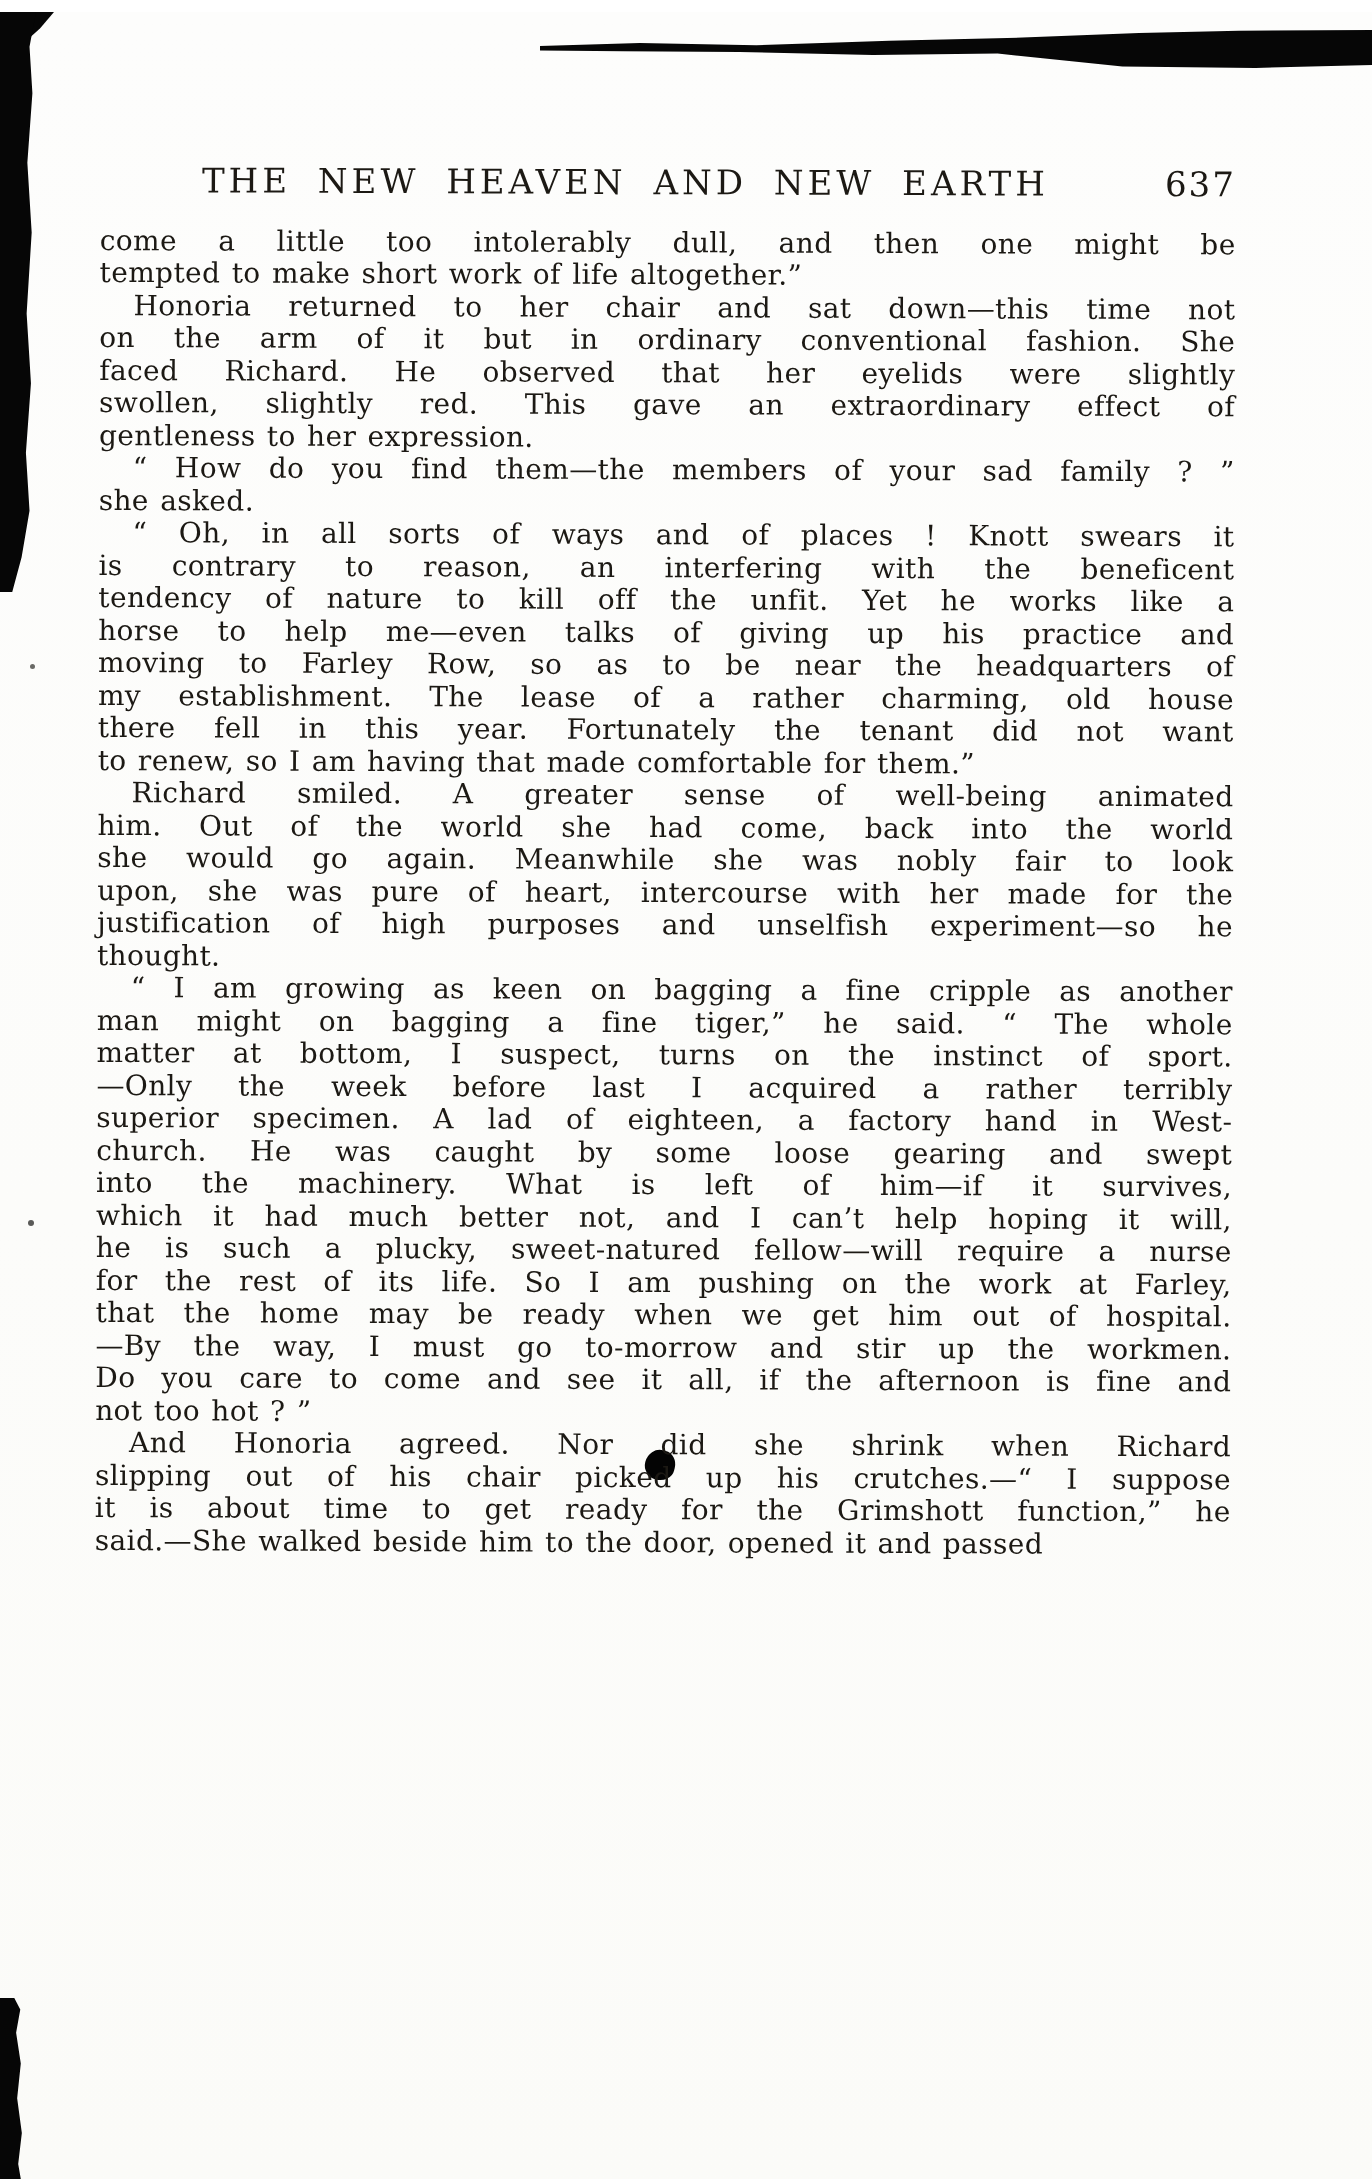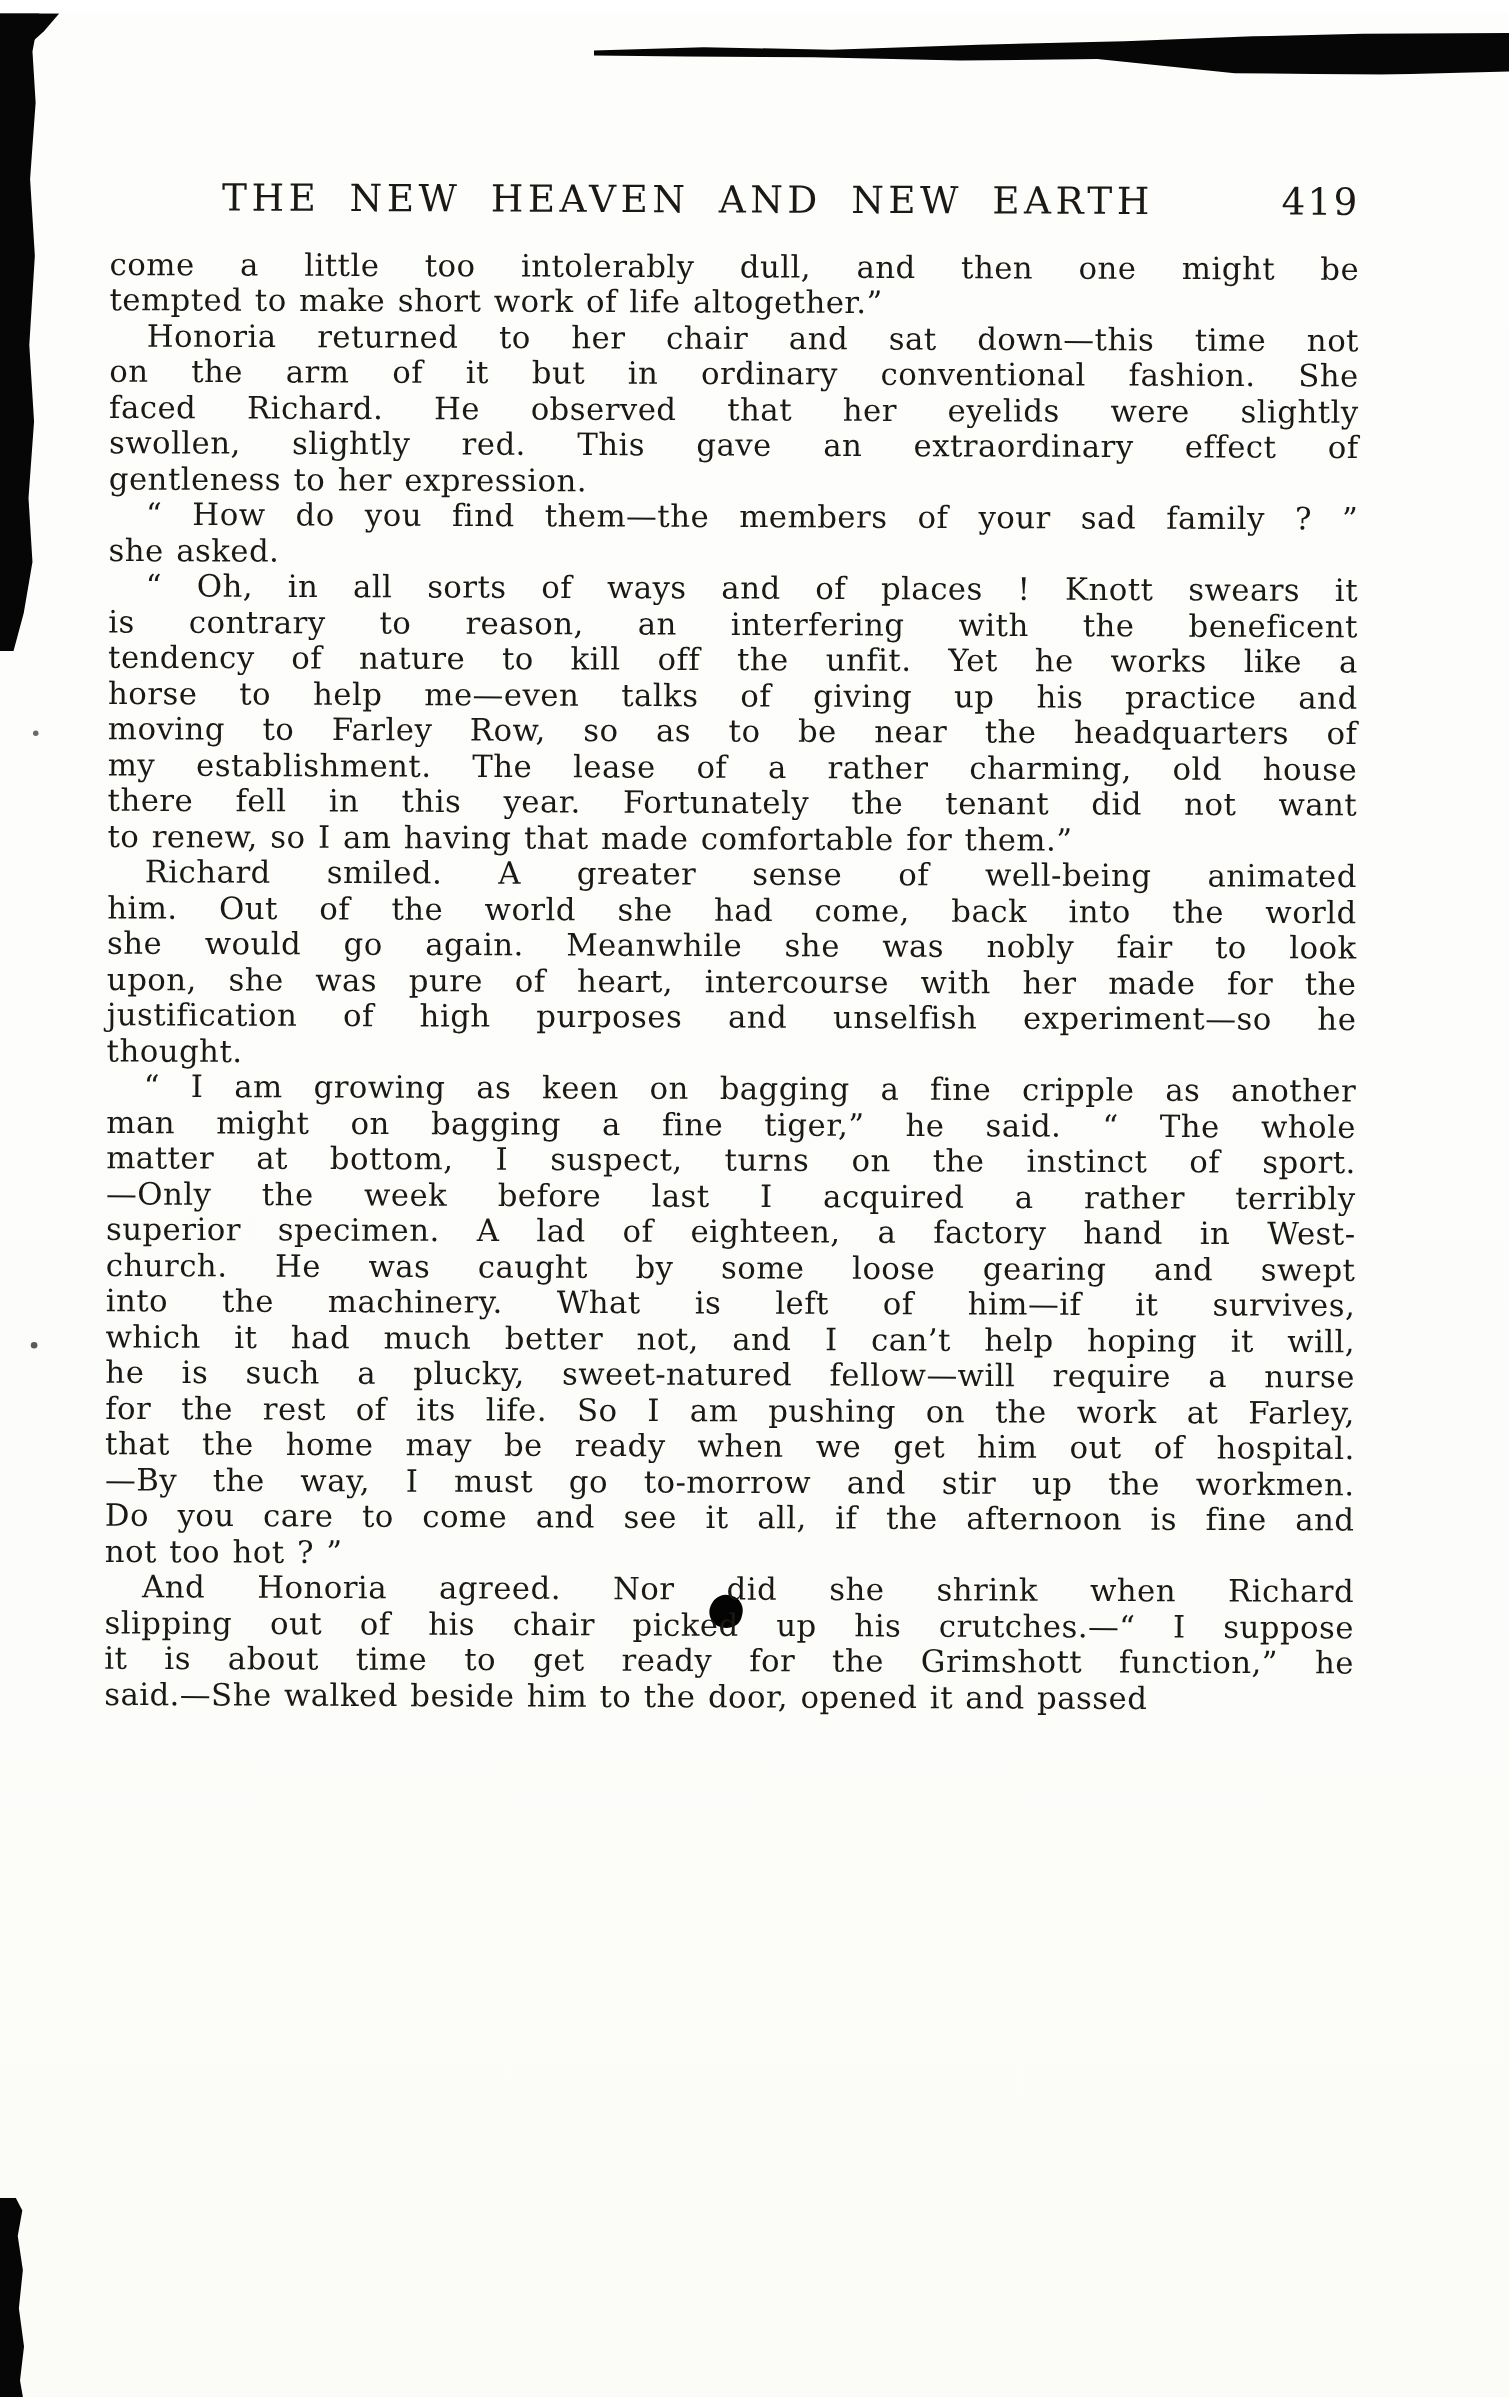--- a/index.html
+++ b/index.html
@@ -92,21 +92,21 @@
   <div class="artifact a-left-bar"></div>
   <div class="artifact a-top-streak"></div>
   <div class="artifact a-bottom-left-bar"></div>
   <div class="artifact a-ink-blot"></div>
   <div class="artifact a-speck-1"></div>
   <div class="artifact a-speck-2"></div>
 
   <div class="content">
     <div class="page-header">
       <span class="running-title">THE NEW HEAVEN AND NEW EARTH</span>
-      <span class="page-number">419</span>
+      <span class="page-number">637</span>
     </div>
     <div class="page-body">
         <div class="paragraph">
           <div class="line">come a little too intolerably dull, and then one might be</div>
           <div class="line last">tempted to make short work of life altogether.”</div>
         </div>
         <div class="paragraph">
           <div class="line first">Honoria returned to her chair and sat down—this time not</div>
           <div class="line">on the arm of it but in ordinary conventional fashion.  She</div>
           <div class="line">faced Richard.  He observed that her eyelids were slightly</div>

